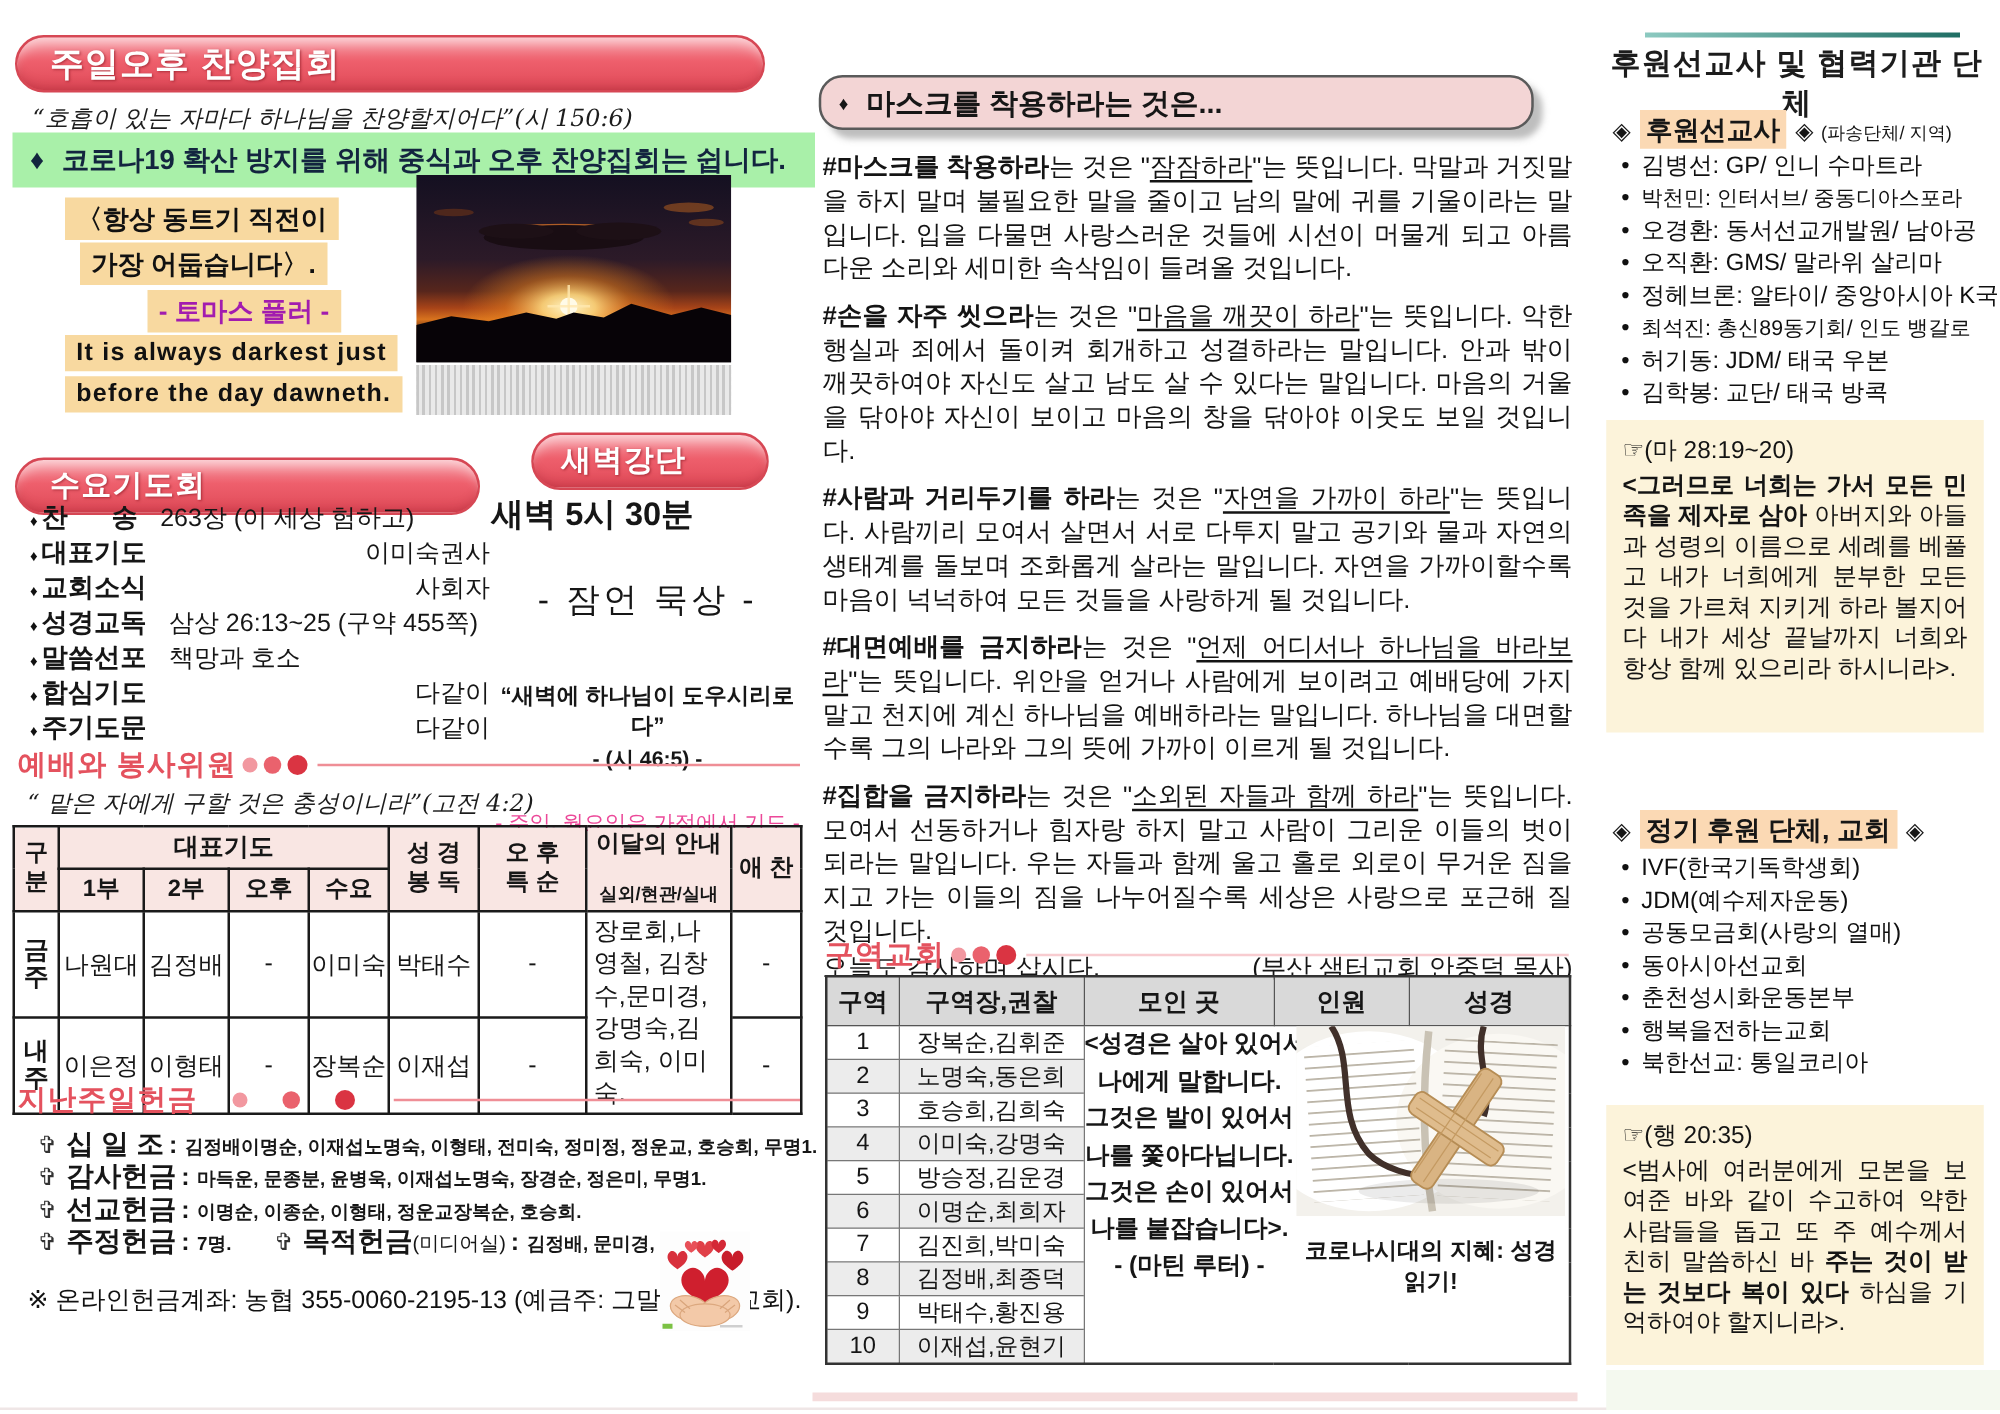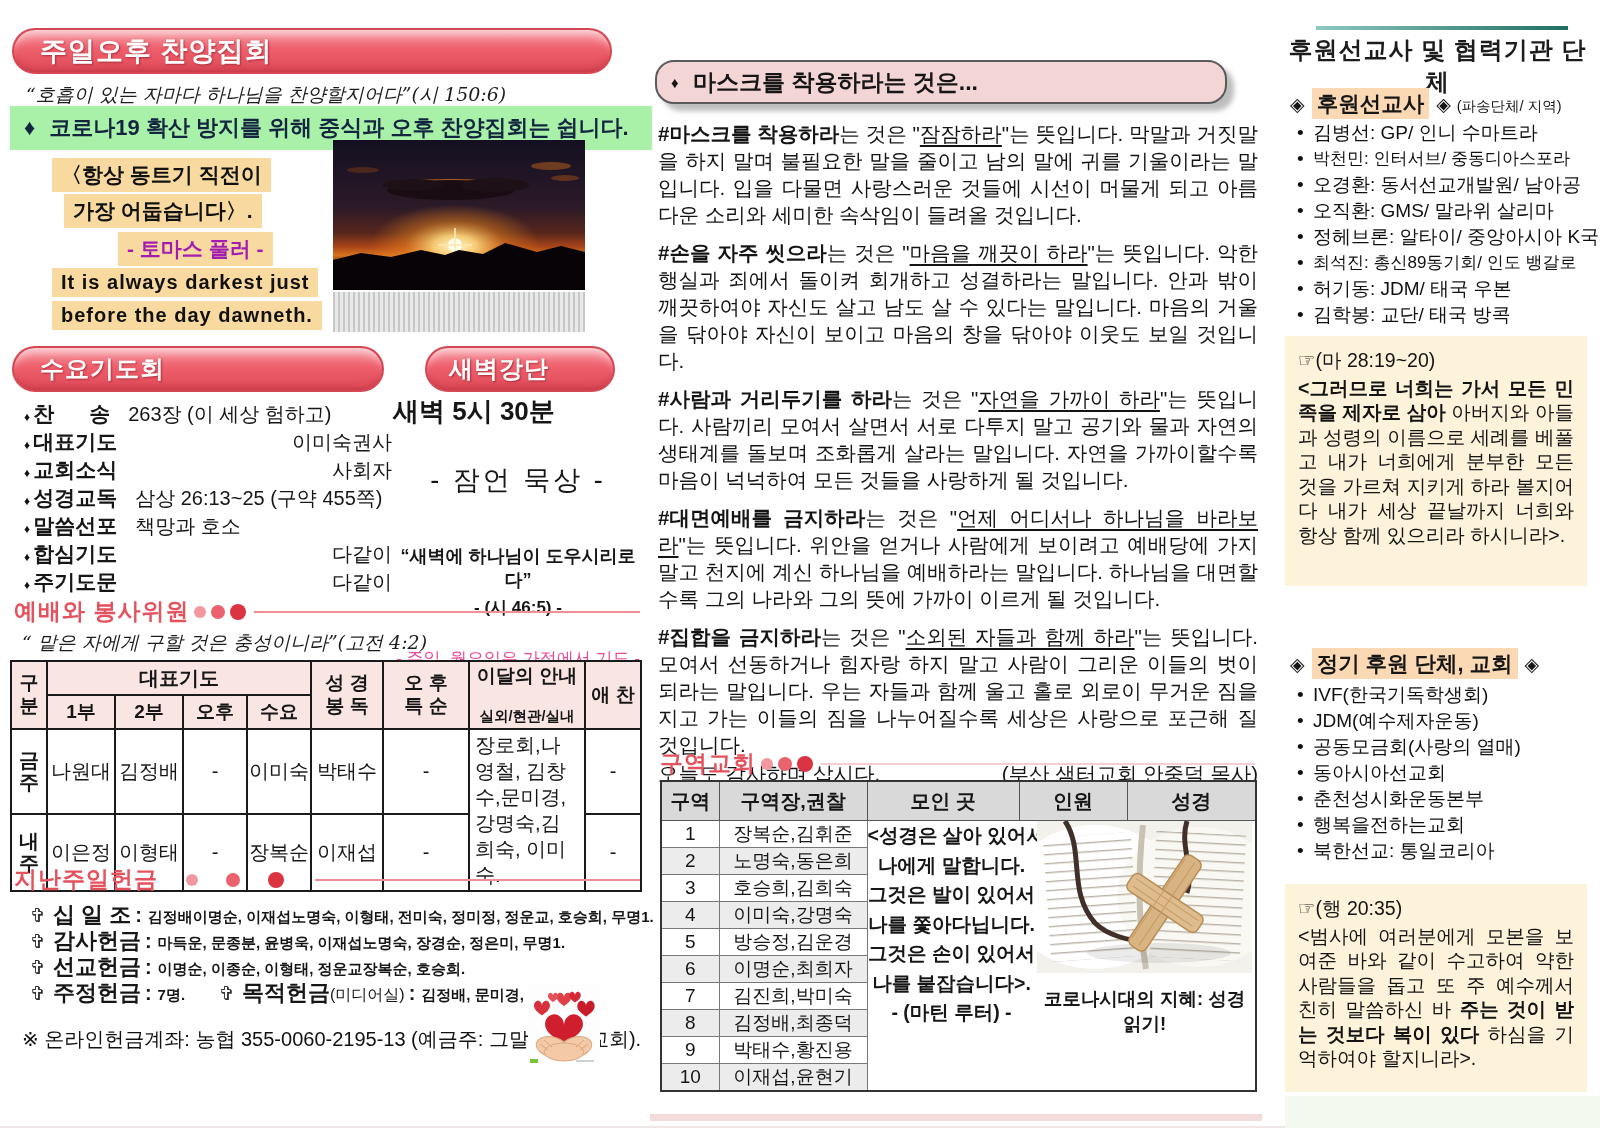--- a/index.html
+++ b/index.html
@@ -132,21 +132,21 @@
       <ellipse cx="80" cy="45" rx="30" ry="6" fill="#1d1016"></ellipse>
       <ellipse cx="162" cy="45" rx="34" ry="7" fill="#1d1016"></ellipse>
       <ellipse cx="218" cy="26" rx="20" ry="4" fill="#8a4a20" opacity="0.75"></ellipse>
       <ellipse cx="232" cy="38" rx="14" ry="3" fill="#7a3e1c" opacity="0.7"></ellipse>
       <ellipse cx="30" cy="30" rx="16" ry="3" fill="#6e3418" opacity="0.6"></ellipse>
       <path d="M0,120 L28,113 58,117 88,110 112,115 126,110 150,114 172,103 204,112 228,106 252,112 L252,150 L0,150 Z" fill="#070307"></path>
     </svg>
   </div>
   <div class="abs graystrip" style="left:333px;top:292px;width:252px;height:40px;"></div>
 
-  <div class="abs pill" style="left:12px;top:346px;width:372px;font-size:24px;">
+  <div class="abs pill" style="left:12px;top:366px;width:372px;font-size:24px;">
     <span>수요기도회</span>
   </div>
   <div class="abs pill" style="left:425px;top:346px;width:190px;font-size:24px;padding-left:22px;">
     <span>새벽강단</span>
   </div>
 
   <div class="abs" style="left:24px;top:400px;width:368px;">
     <div class="wrow">
         <span class="wdiamond">♦</span>
         <span class="wlabel">찬      송</span>

